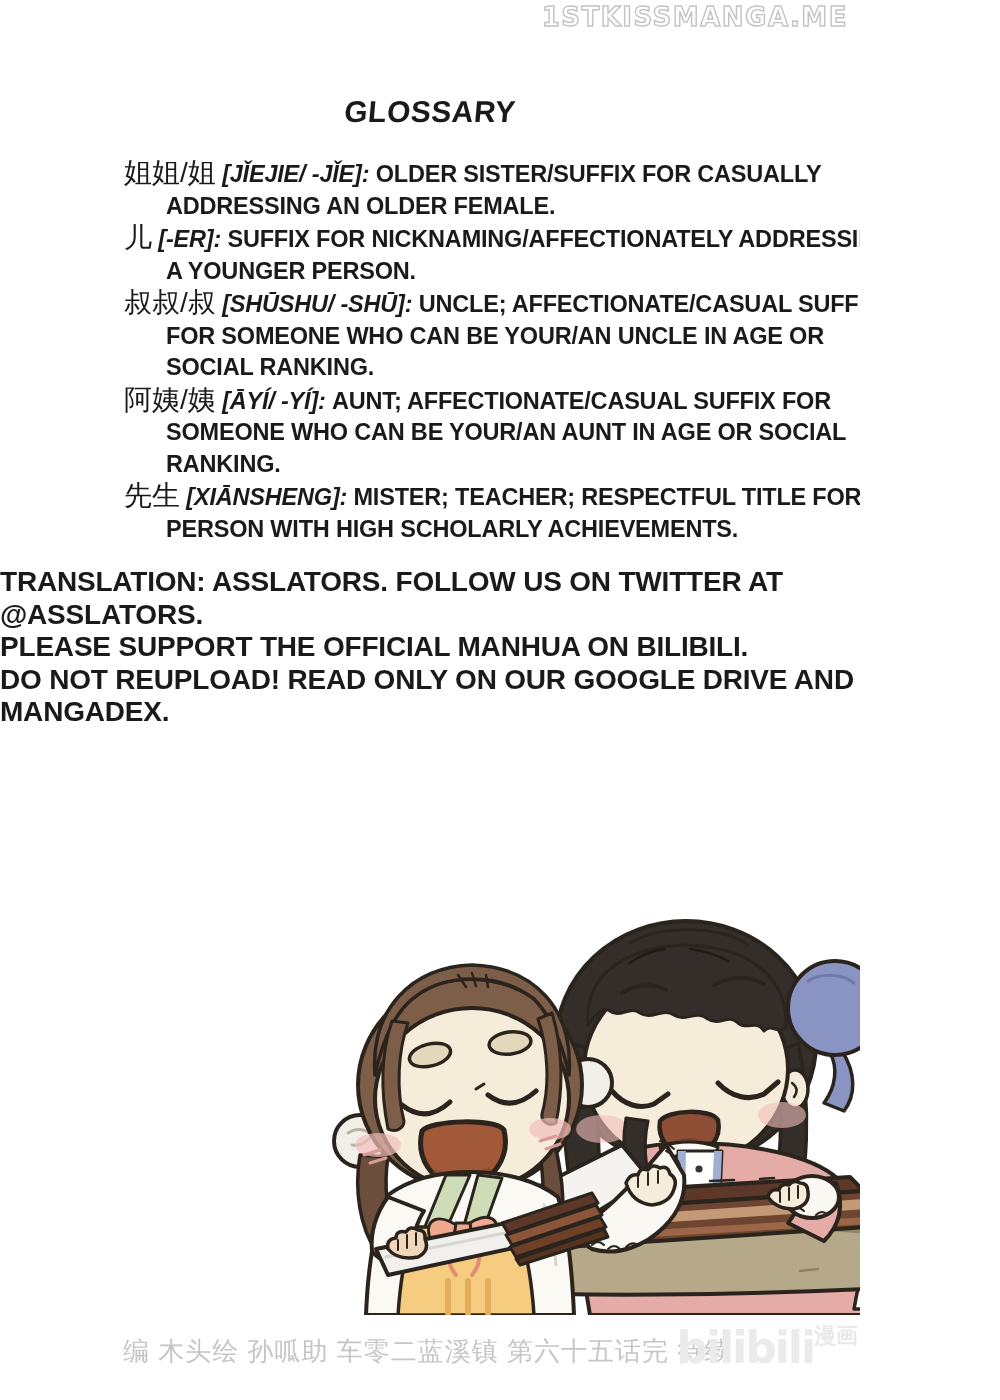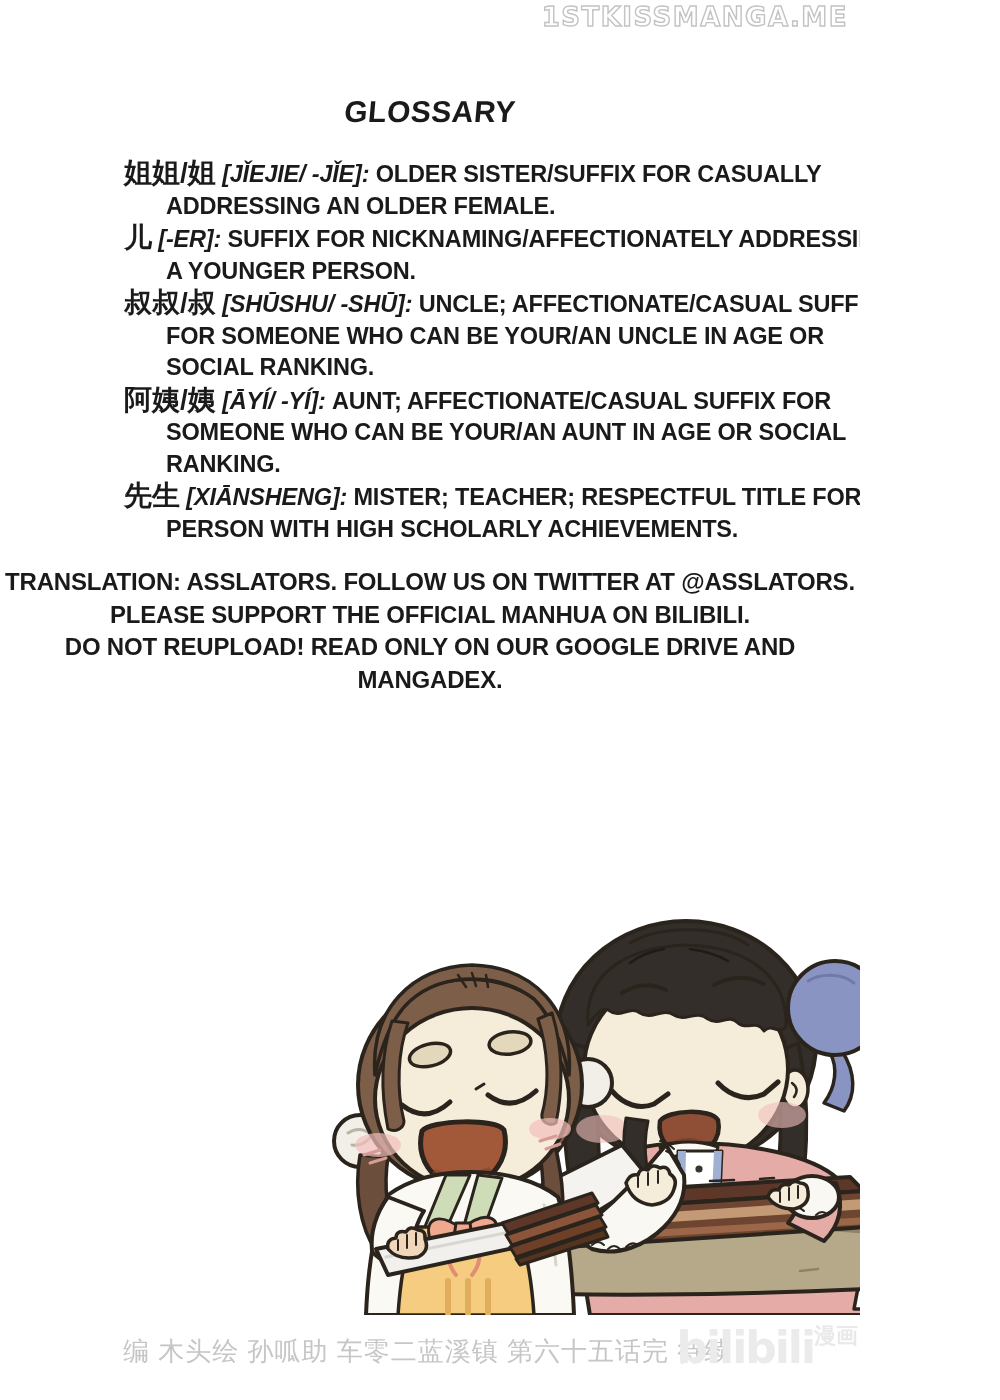--- a/index.html
+++ b/index.html
@@ -10,26 +10,26 @@
   .site-watermark{position:absolute;top:2px;right:12px;font-size:26px;font-weight:800;
         letter-spacing:1.5px;color:#ffffff;-webkit-text-stroke:1.4px #c3c3c3;
         font-family:"DejaVu Sans","Liberation Sans",sans-serif;}
 
   
   .glossary-title{position:absolute;top:95px;left:0;width:100%;text-align:center;
         font-size:30px;font-weight:800;letter-spacing:.5px;transform:skewX(-5deg);}
   .glossary-list{position:absolute;top:157px;left:124px;width:776px;
         font-size:23.5px;line-height:31.5px;font-weight:700;letter-spacing:-.2px;}
   .entry{padding-left:42px;text-indent:-42px;}
-  .entry .term{font-size:28px;font-weight:700;letter-spacing:0;text-align:center;}
+  .entry .term{font-size:28px;font-weight:400;letter-spacing:0;text-align:center;}
   .entry .pinyin{font-style:italic;text-align:center;}
 
   
-  .credits{position:absolute;top:566px;left:0;width:100%;text-align:center;
-        font-size:24px;line-height:32.5px;font-weight:700;letter-spacing:-.2px;}
+  .credits{position:absolute;top:566px;left:0;width:100%;
+        font-size:28px;line-height:32.5px;font-weight:700;letter-spacing:-.2px;}
 
   
   .illustration{position:absolute;left:330px;top:893px;width:560px;height:422px;}
 
   
   .footer-credits{position:absolute;top:1334px;left:123px;right:0;display:flex;
         font-size:26px;font-weight:400;color:#c6c6c6;letter-spacing:1px;
         white-space:nowrap;}
 
   

